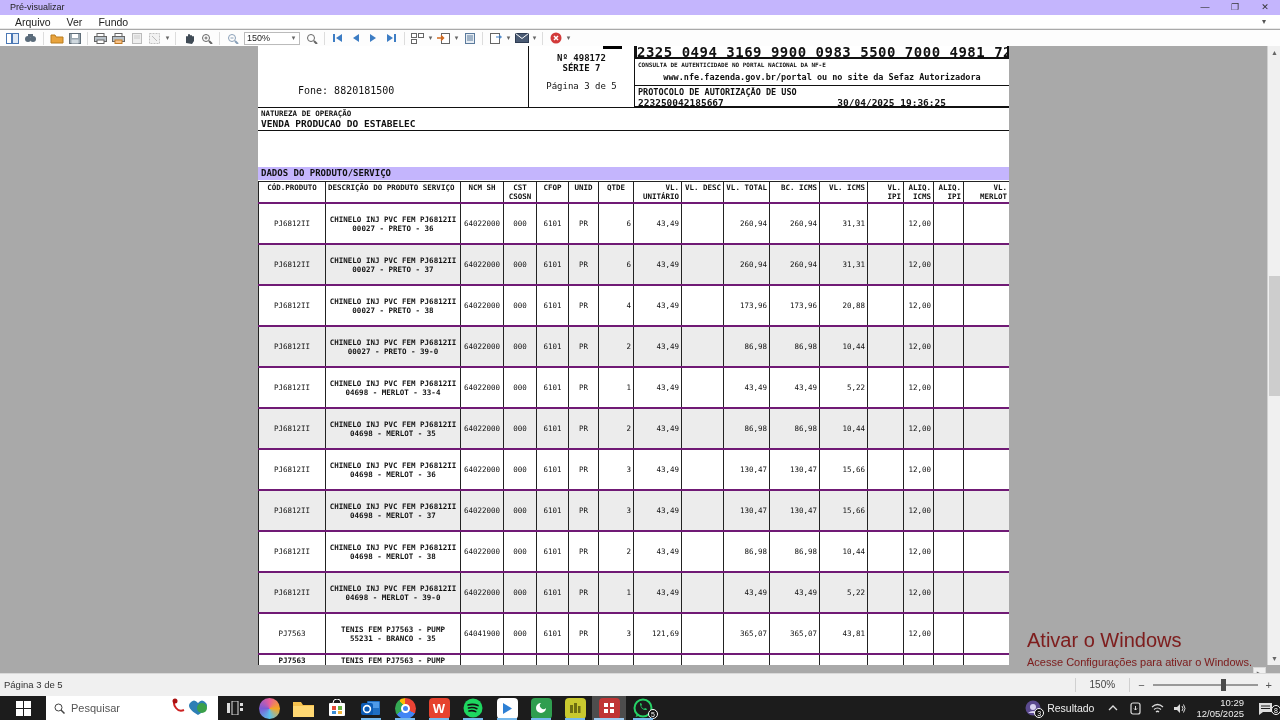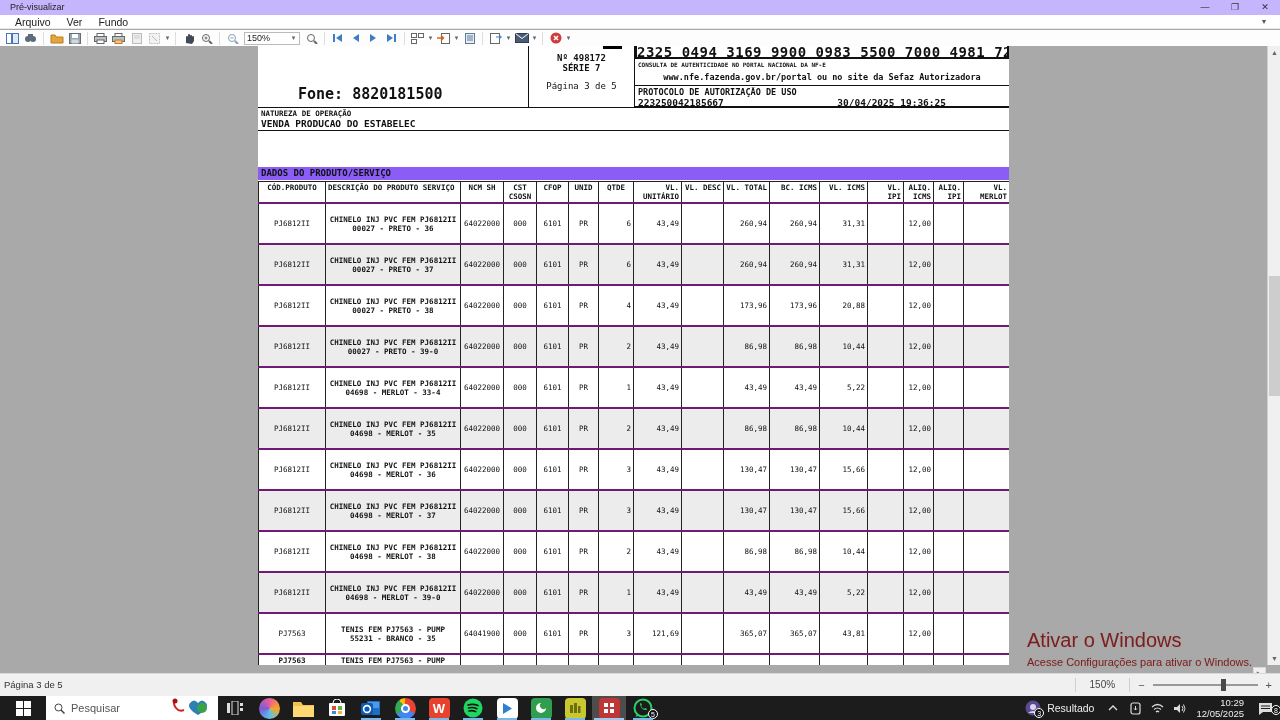--- a/index.html
+++ b/index.html
@@ -27,39 +27,39 @@
   #preview{position:absolute;left:0;top:46px;width:1280px;height:627px;background:#a9a9a9;overflow:hidden}
   #page{position:absolute;left:258px;top:0;width:751px;height:619px;background:#fff;color:#111;font-family:"DejaVu Sans Mono",monospace;overflow:hidden}
 
   
   .abs{position:absolute}
   #hdr-barcode{left:345px;top:0;width:19px;height:3px;background:#000}
   #hdr-midcell{left:270px;top:0;width:107px;height:61px;border-left:1px solid #111;border-right:1px solid #111;text-align:center}
   #hdr-num{display:block;margin-top:7px;font-size:9px;font-weight:bold}
   #hdr-serie{display:block;font-size:9px;font-weight:bold}
   #hdr-pagina{display:block;margin-top:8px;font-size:9px}
-  #hdr-fone{left:40px;top:39px;font-size:15px;font-weight:bold}
+  #hdr-fone{left:40px;top:39px;font-size:10px;font-weight:normal}
   #hdr-right{left:377px;top:0;width:374px;height:61px;border-bottom:1px solid #111}
   #hdr-key{border:2px solid #111;border-top:none;height:13px;font-size:14px;font-weight:bold;text-align:left;line-height:12px;letter-spacing:.5px;white-space:nowrap;overflow:hidden}
   #hdr-consulta{font-size:6px;font-weight:bold;padding:2px 0 0 3px}
   #hdr-site{font-size:8.5px;font-weight:bold;text-align:center;margin-top:4px}
   #hdr-proto{border-top:1px solid #111;margin-top:3px;padding:1px 3px 0 3px}
   #hdr-proto-label{font-size:8.5px;font-weight:bold;display:block}
   #hdr-proto-line{display:flex;justify-content:space-between;font-size:9.5px;font-weight:bold}
   #natureza{left:0;top:61px;width:751px;height:24px;border-top:1px solid #111;border-bottom:1px solid #111;padding:1px 3px}
   .field-label{font-size:7.5px;font-weight:bold;display:block}
   .field-value{font-size:9.5px;font-weight:bold;display:block}
   #iduto-row{left:0;top:85px;width:751px;height:29px;border-bottom:1px solid #111;display:flex}
   .idcell{height:100%;padding:1px 3px;border-right:1px solid #111}
   .idcell:last-child{border-right:none}
   #ie-cell{width:250px}
   #iest-cell{width:247px}
   #cnpj-cell{width:254px}
   #iest-cell .field-label{white-space:normal;width:160px}
-  #dados-bar{left:0;top:121px;width:751px;height:13px;background:#8b5cf6;font-size:9px;font-weight:bold;line-height:13px;padding-left:3px}
+  #dados-bar{left:0;top:121px;width:751px;height:13px;background:#c4b5fd;font-size:9px;font-weight:bold;line-height:13px;padding-left:3px}
 
   
   #ptable-wrap{position:absolute;left:0;top:135px;width:751px;height:484px;overflow:hidden}
   table.doctable{border-collapse:collapse;table-layout:fixed;width:751px;font-family:"DejaVu Sans Mono",monospace;font-size:7.5px;line-height:9px;color:#111}
   .doctable th,.doctable td{border:1px solid #222;overflow:hidden;padding:1px 2px;vertical-align:middle}
   .doctable thead tr{height:21px}
   .doctable tbody tr{height:41px;border-top:2px solid #701a75}
   .doctable th{font-weight:bold;vertical-align:top;}
   .doctable th.h1{text-align:left}
   .doctable th.h7,.doctable th.h8,.doctable th.h9,.doctable th.h10,.doctable th.h11,.doctable th.h12,.doctable th.h13,.doctable th.h14,.doctable th.h15{text-align:right}

